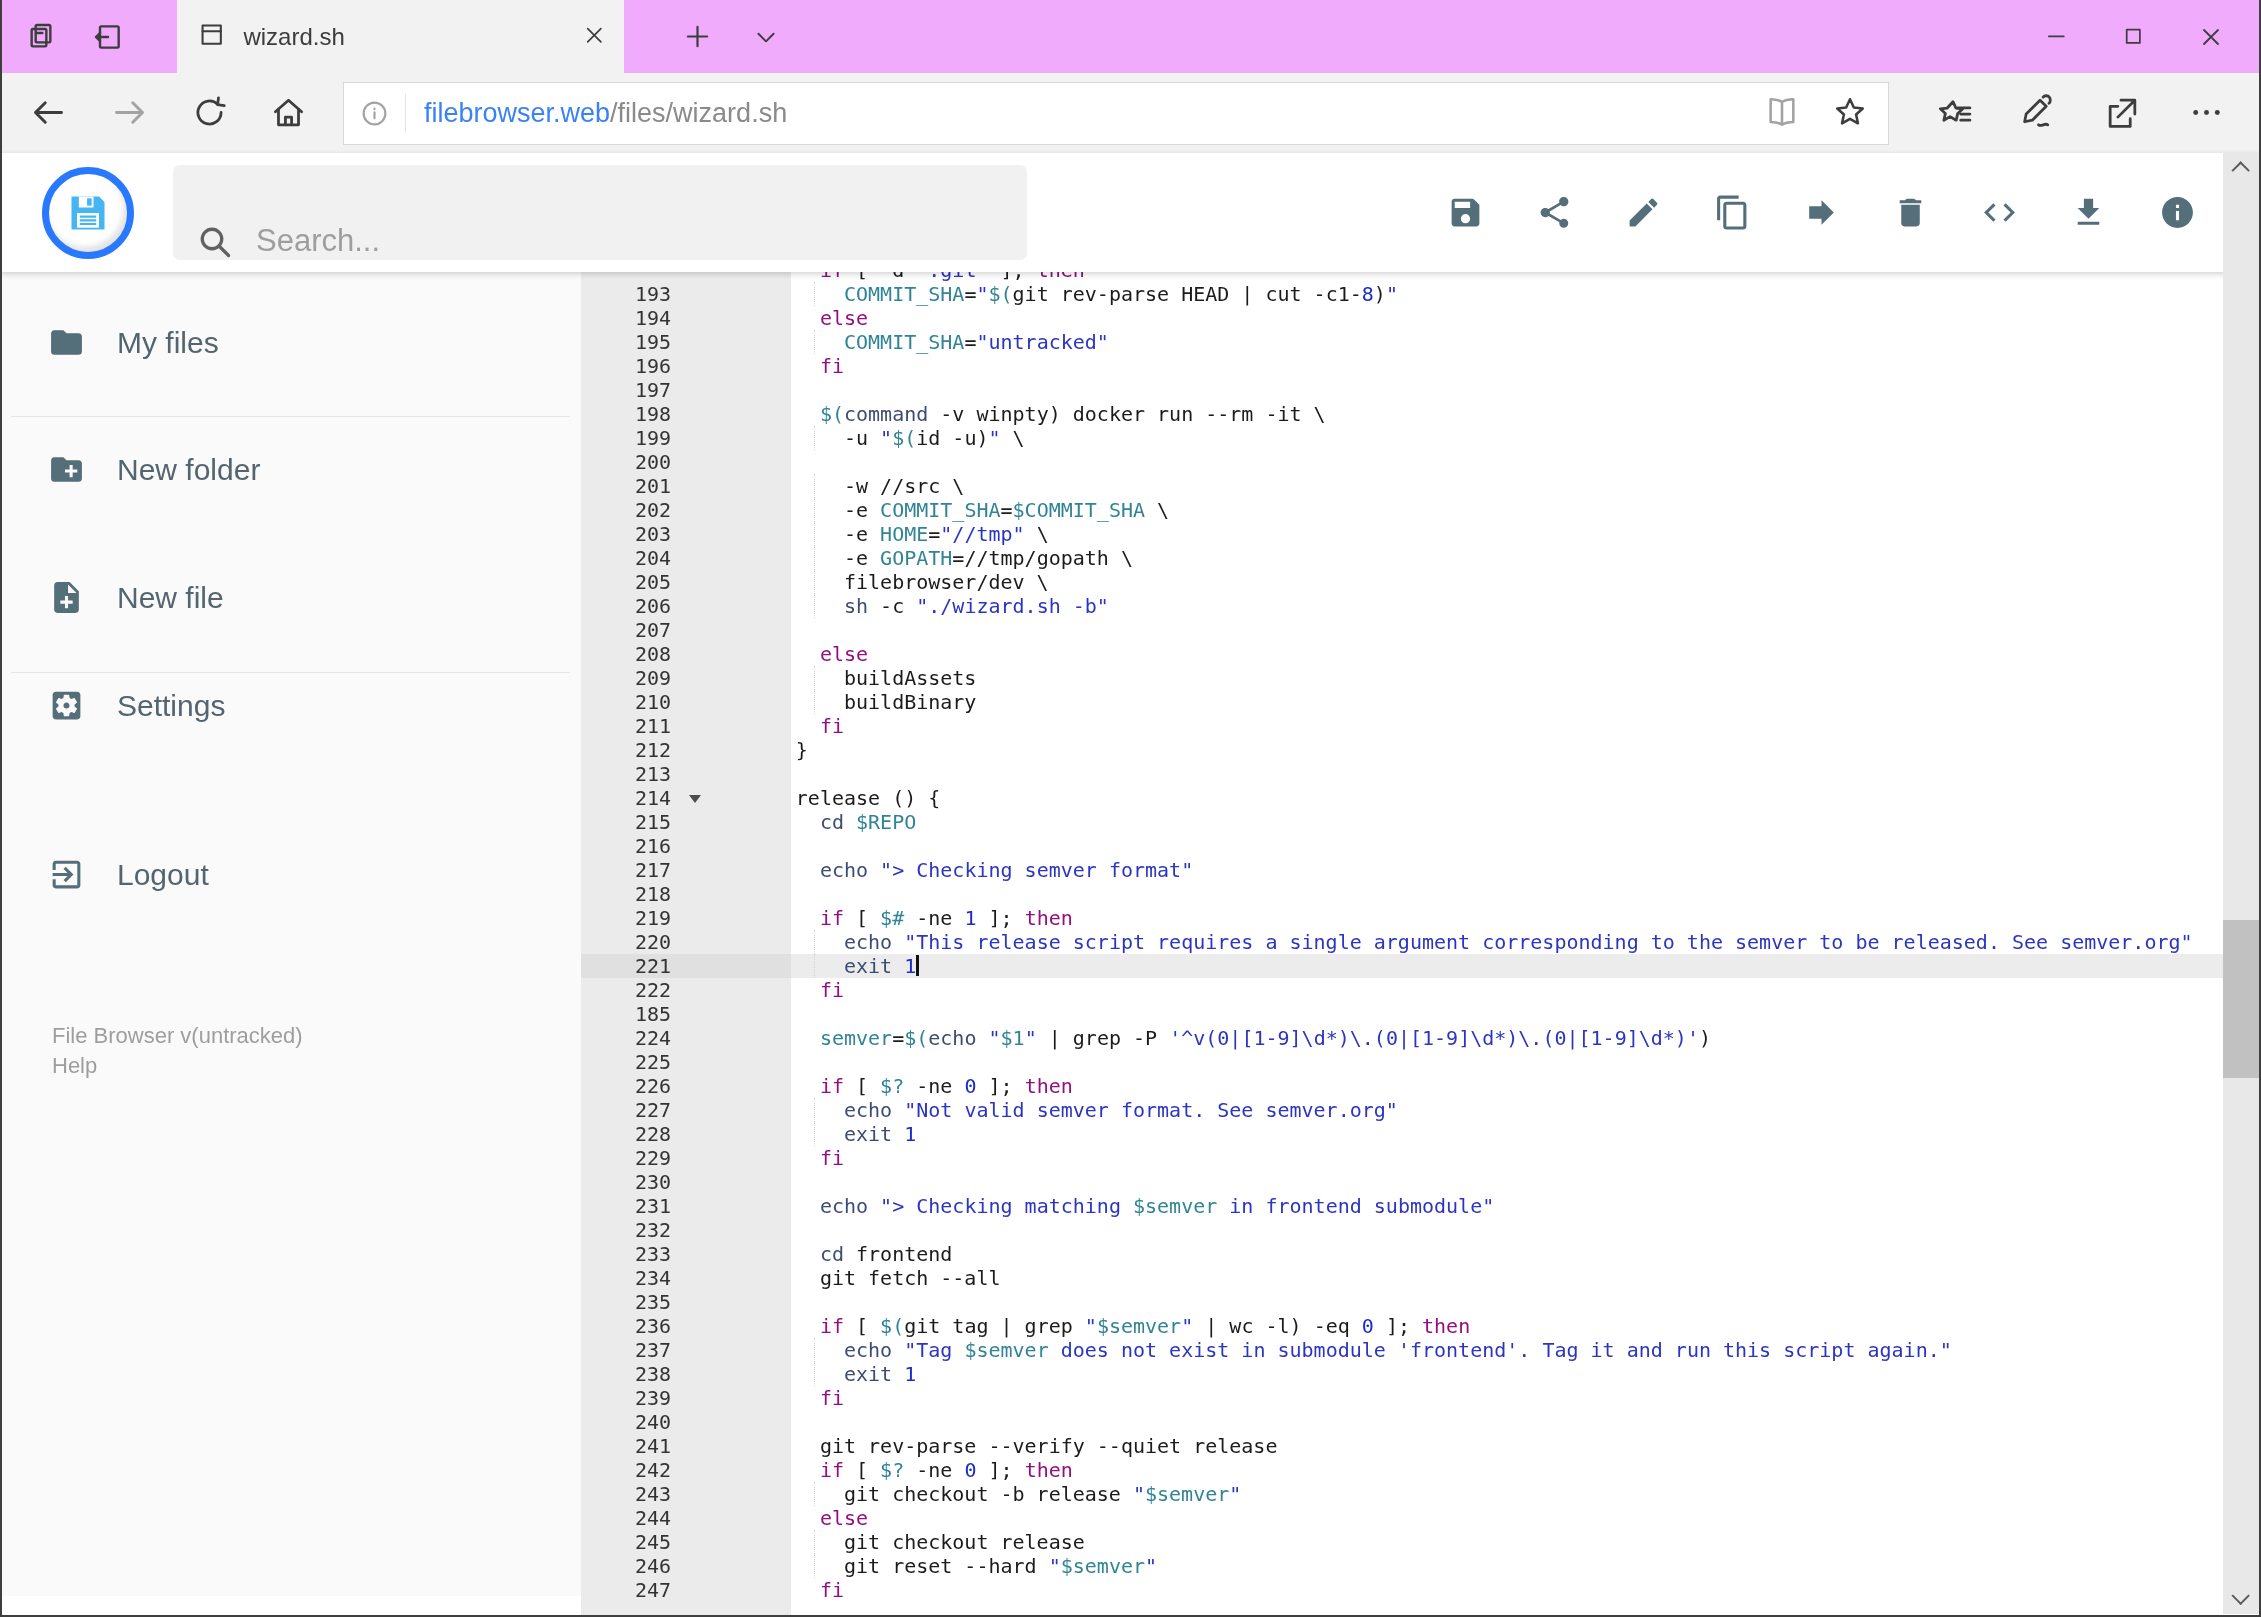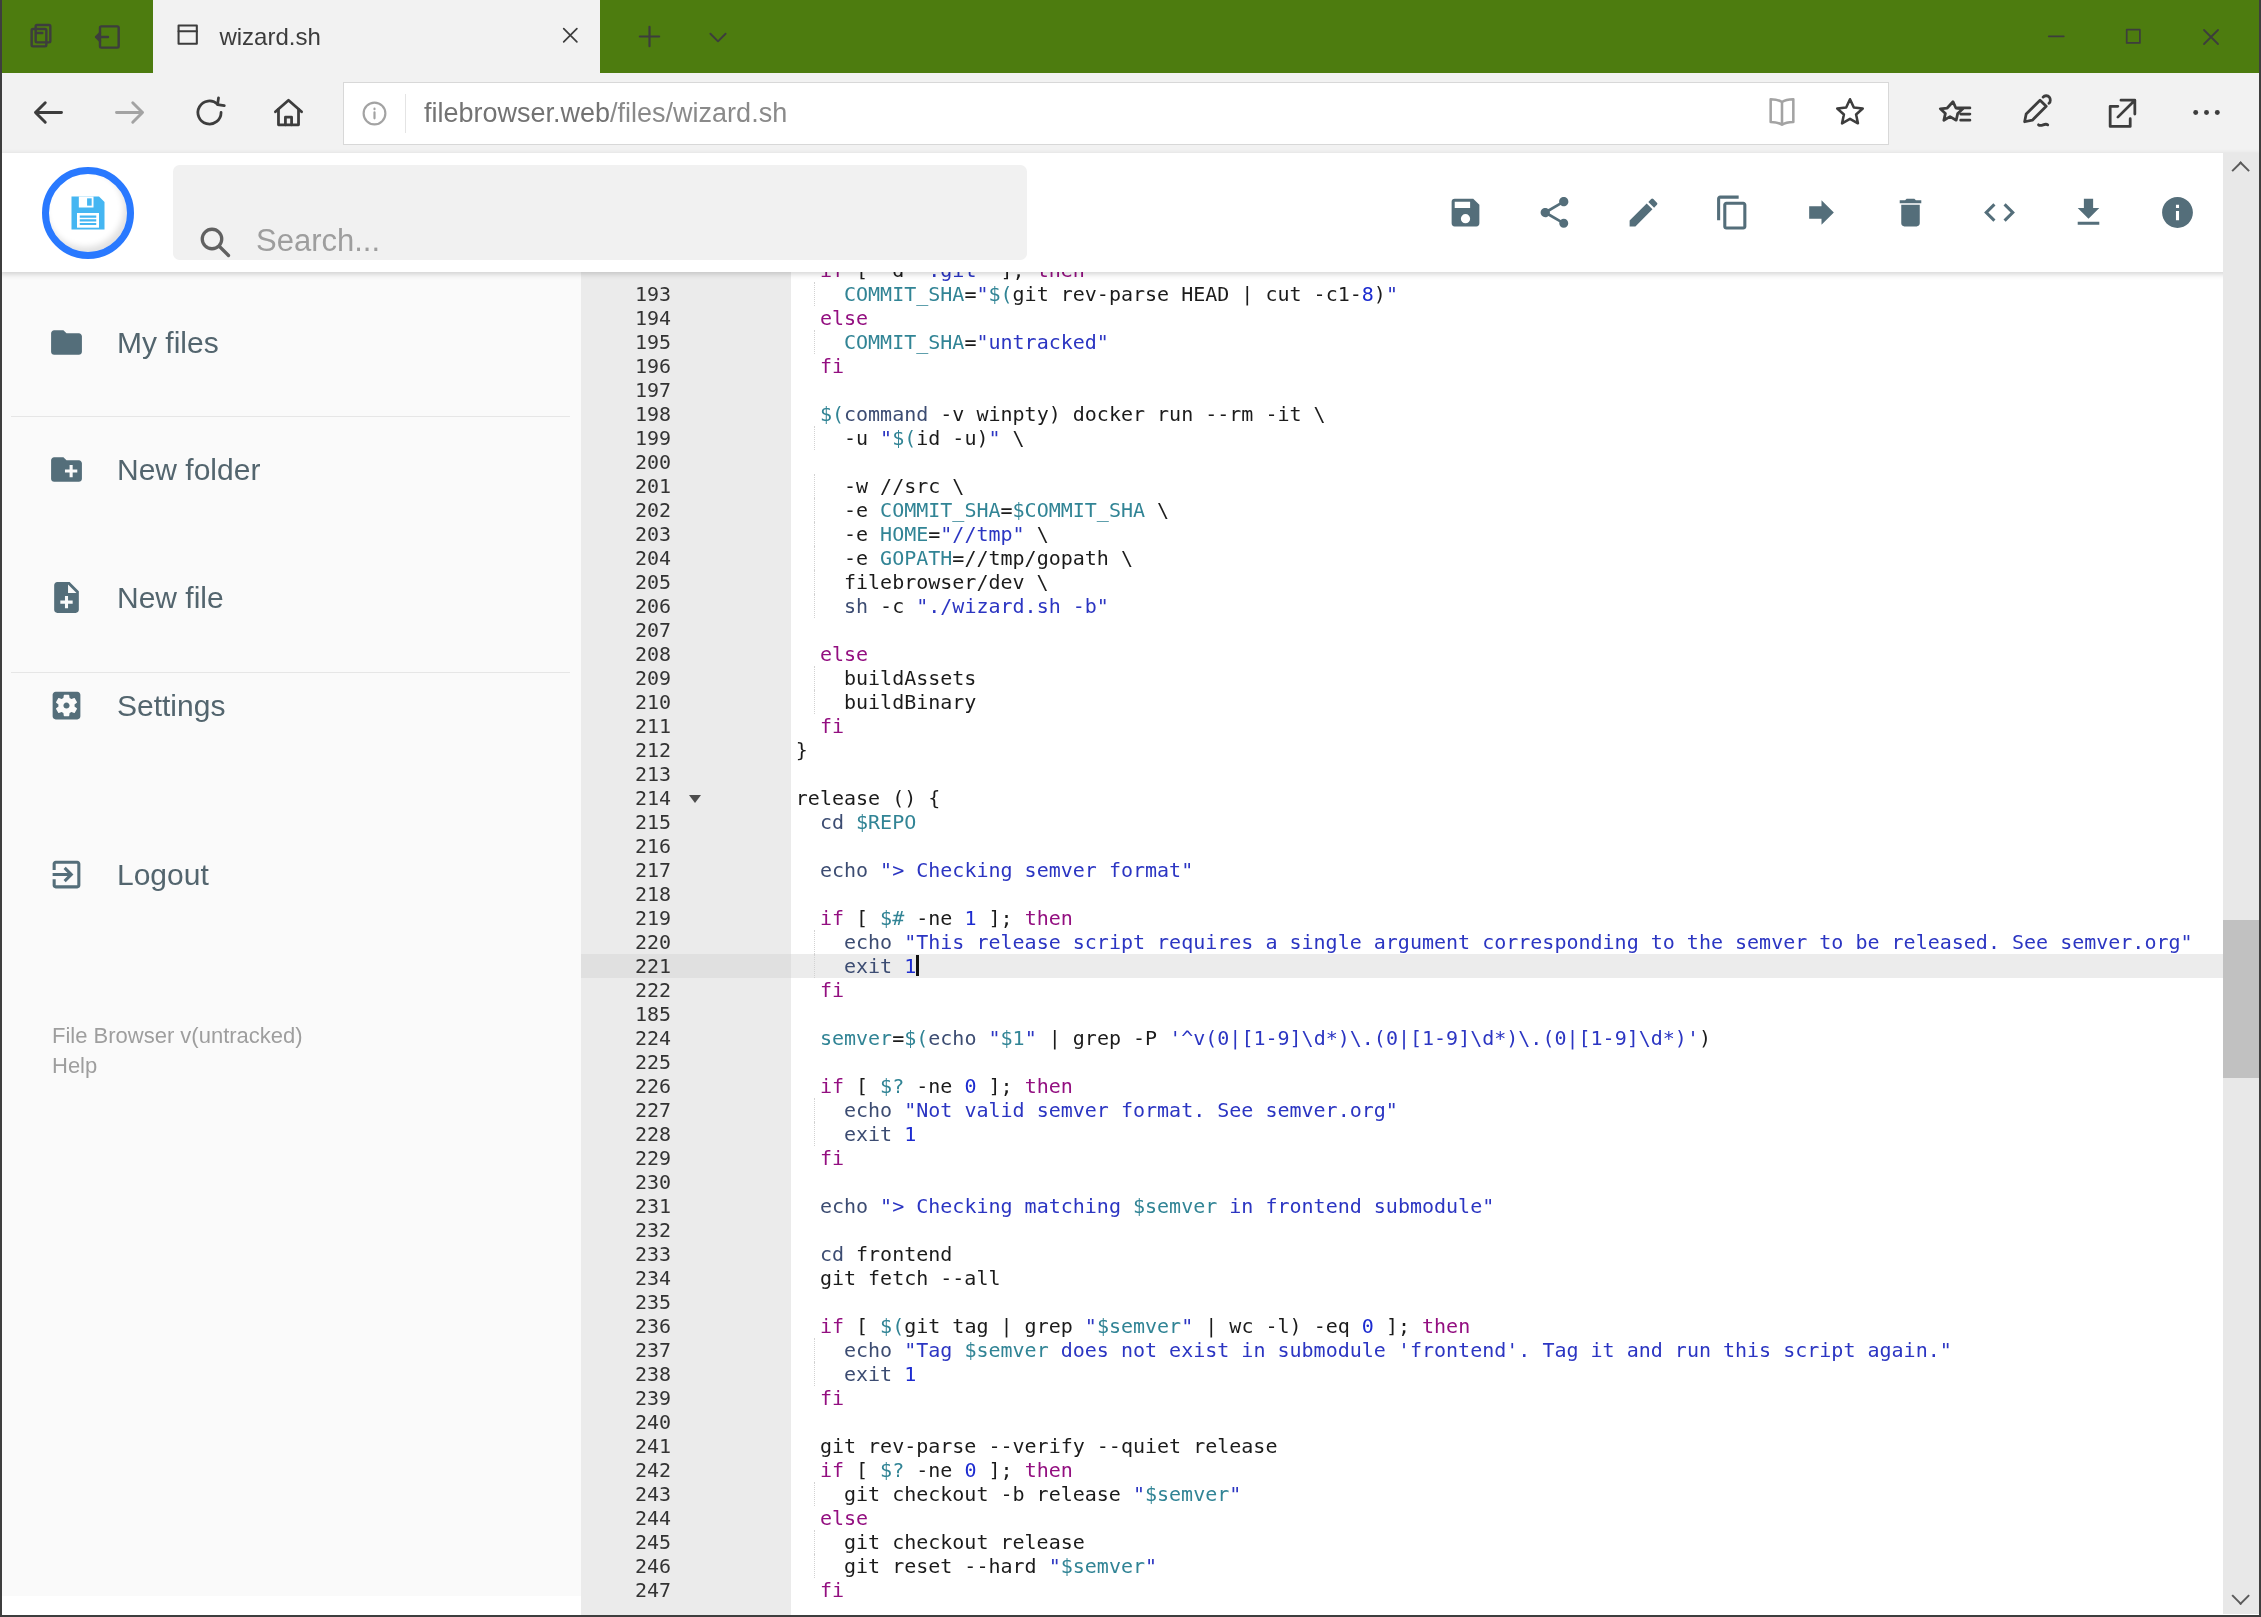--- a/index.html
+++ b/index.html
@@ -8,36 +8,36 @@
     font-family:"Liberation Sans",sans-serif;background:#fff;
     -webkit-font-smoothing:antialiased;
   }
   
   .frame-edge{position:absolute;background:#3e3e3e;z-index:60;}
   #frame-left{left:0;top:0;width:2.4px;height:1617px;}
   #frame-right{right:0;top:0;width:2.4px;height:1617px;}
   #frame-bottom{left:0;bottom:0;width:2261px;height:2.4px;}
 
   
-  #tabbar{position:absolute;left:0;top:0;width:2261px;height:73px;background:#4d7c0f;display:flex;align-items:stretch;}
+  #tabbar{position:absolute;left:0;top:0;width:2261px;height:73px;background:#f0abfc;display:flex;align-items:stretch;gap:24px;}
   .tabbar-left-icons{display:flex;align-items:center;gap:31px;padding:0 27.4px 0 22.6px;}
   .tabbar-btn{width:36px;height:36px;display:flex;align-items:center;justify-content:center;}
   #active-tab{width:408px;background:#f2f2f2;display:flex;align-items:center;padding:0 18px 0 21px;gap:18px;}
   #tab-title{font-size:24px;color:#3c3c3c;flex:1;white-space:nowrap;overflow:hidden;}
   .after-tab{display:flex;align-items:center;gap:32px;padding-left:32px;}
   #window-controls{margin-left:auto;display:flex;align-items:center;gap:24px;padding-right:24px;}
   .win-btn{width:53px;height:48px;display:flex;align-items:center;justify-content:center;}
 
   
   #navbar{position:absolute;left:0;top:73px;width:2261px;height:81px;background:#f2f2f2;display:flex;align-items:center;border-bottom:0.8px solid #e3e3e3;}
   .nav-icons{display:flex;align-items:center;gap:42px;padding:0 36px 0 29px;}
   #urlbox{width:1544px;height:61px;background:#fff;border:1.6px solid #d8d8d8;display:flex;align-items:center;}
   #url-info{display:flex;align-items:center;justify-content:center;width:61px;border-right:1.6px solid #e4e4e4;height:39px;}
   #url-text{flex:1;font-size:27px;padding-left:18px;white-space:nowrap;overflow:hidden;}
-  #url-host{color:#737373;}
+  #url-host{color:#3b82f6;}
   #url-path{color:#8a8a8a;}
   .urlbox-right{display:flex;align-items:center;gap:34px;padding-right:21px;}
   .nav-after{display:flex;align-items:center;gap:47px;padding-left:47px;}
 
   
   #appheader{position:absolute;left:0;top:153px;width:2261px;height:119px;background:#fff;box-shadow:0 2.4px 5.7px rgba(0,0,0,.18);z-index:10;display:flex;align-items:center;}
   #logo{width:78px;height:78px;margin-left:42px;border-radius:50%;border:7.3px solid var(--logoRing);background:#fff;display:flex;align-items:center;justify-content:center;box-shadow:inset -3.2px -4.8px 6.5px rgba(0,0,0,.12);}
   #searchbox{margin-left:39px;width:854px;height:95px;background:#f1f1f1;border-radius:6.5px;display:flex;align-items:flex-end;padding:0 24px;box-sizing:border-box;}
   #search-input{flex:1;border:none;outline:none;background:transparent;font-size:31px;color:#444;margin-left:21px;font-family:"Liberation Sans",sans-serif;}
   #search-input::placeholder{color:#9e9e9e;opacity:1;}

